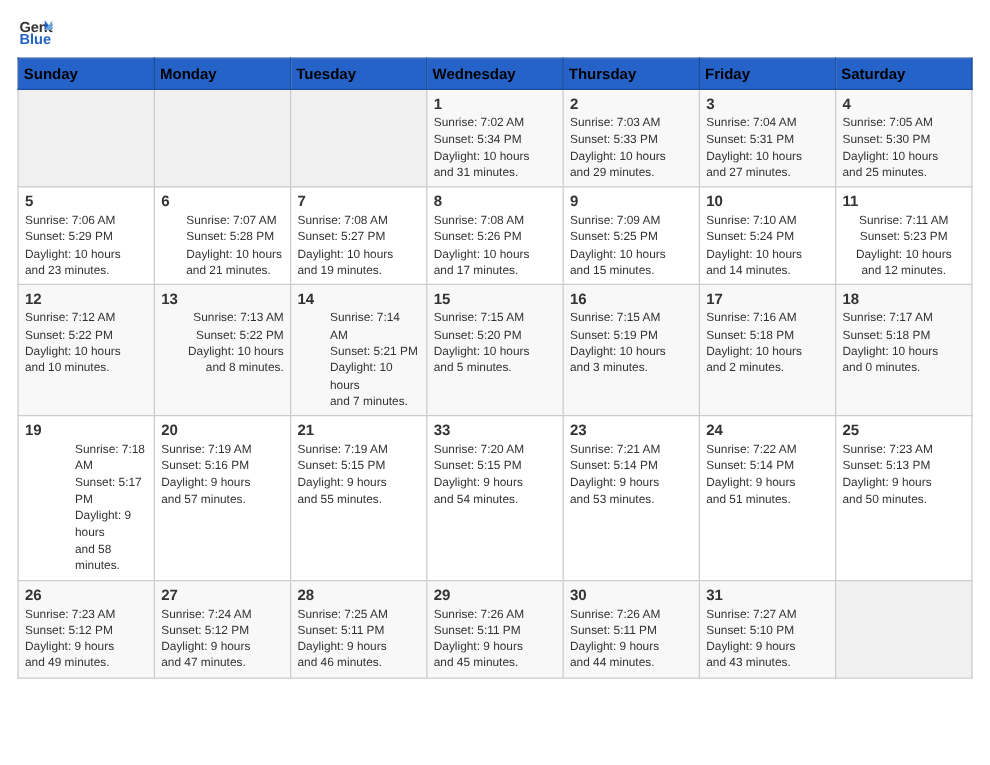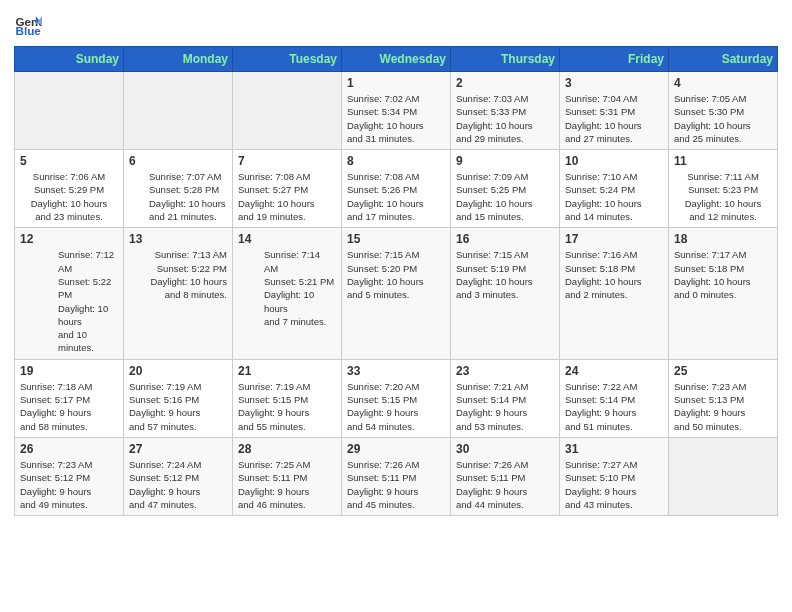--- a/index.html
+++ b/index.html
@@ -50,25 +50,25 @@
       font-size: 14px;
       color: #555;
     }
     .calendar {
       width: 100%;
       border-collapse: collapse;
       border: 1px solid #ccc;
     }
     .calendar th {
       background: #2563c9;
-      color: #86efac;
+      color: #000000;
       font-size: 12px;
       font-weight: bold;
       padding: 5px 4px;
-      text-align: right;
+      text-align: left;
       border: 1px solid #1a4fa0;
     }
     .calendar td {
       vertical-align: top;
       border: 1px solid #ccc;
       padding: 4px 5px;
       width: calc(100% / 7);
       min-height: 80px;
       background: #fff;
     }
@@ -161,21 +161,21 @@
             <span class="day-num">4</span>
             <div class="day-info" style="white-space: pre-line;">Sunrise: 7:05 AM
 Sunset: 5:30 PM
 Daylight: 10 hours
 and 25 minutes.</div>
           </td>
         </tr>
         <tr>
           <td>
             <span class="day-num">5</span>
-            <div class="day-info" style="white-space: pre-line; text-align: center;">Sunrise: 7:06 AM
+            <div class="day-info" style="white-space: pre-line;">Sunrise: 7:06 AM
 Sunset: 5:29 PM
 Daylight: 10 hours
 and 23 minutes.</div>
           </td>
           <td>
             <span class="day-num">6</span>
             <div class="day-info" style="white-space: pre-line; margin-left: 20px;">Sunrise: 7:07 AM
 Sunset: 5:28 PM
 Daylight: 10 hours
 and 21 minutes.</div>
@@ -212,21 +212,21 @@
             <span class="day-num">11</span>
             <div class="day-info" style="white-space: pre-line; text-align: center;">Sunrise: 7:11 AM
 Sunset: 5:23 PM
 Daylight: 10 hours
 and 12 minutes.</div>
           </td>
         </tr>
         <tr>
           <td>
             <span class="day-num">12</span>
-            <div class="day-info" style="white-space: pre-line; margin-left: 38px;">Sunrise: 7:12 AM
+            <div class="day-info" style="white-space: pre-line;">Sunrise: 7:12 AM
 Sunset: 5:22 PM
 Daylight: 10 hours
 and 10 minutes.</div>
           </td>
           <td>
             <span class="day-num">13</span>
             <div class="day-info" style="white-space: pre-line; text-align: right;">Sunrise: 7:13 AM
 Sunset: 5:22 PM
 Daylight: 10 hours
 and 8 minutes.</div>
@@ -263,21 +263,21 @@
             <span class="day-num">18</span>
             <div class="day-info" style="white-space: pre-line;">Sunrise: 7:17 AM
 Sunset: 5:18 PM
 Daylight: 10 hours
 and 0 minutes.</div>
           </td>
         </tr>
         <tr>
           <td>
             <span class="day-num">19</span>
-            <div class="day-info" style="white-space: pre-line;">Sunrise: 7:18 AM
+            <div class="day-info" style="white-space: pre-line; margin-left: 40px;">Sunrise: 7:18 AM
 Sunset: 5:17 PM
 Daylight: 9 hours
 and 58 minutes.</div>
           </td>
           <td>
             <span class="day-num">20</span>
             <div class="day-info" style="white-space: pre-line;">Sunrise: 7:19 AM
 Sunset: 5:16 PM
 Daylight: 9 hours
 and 57 minutes.</div>

